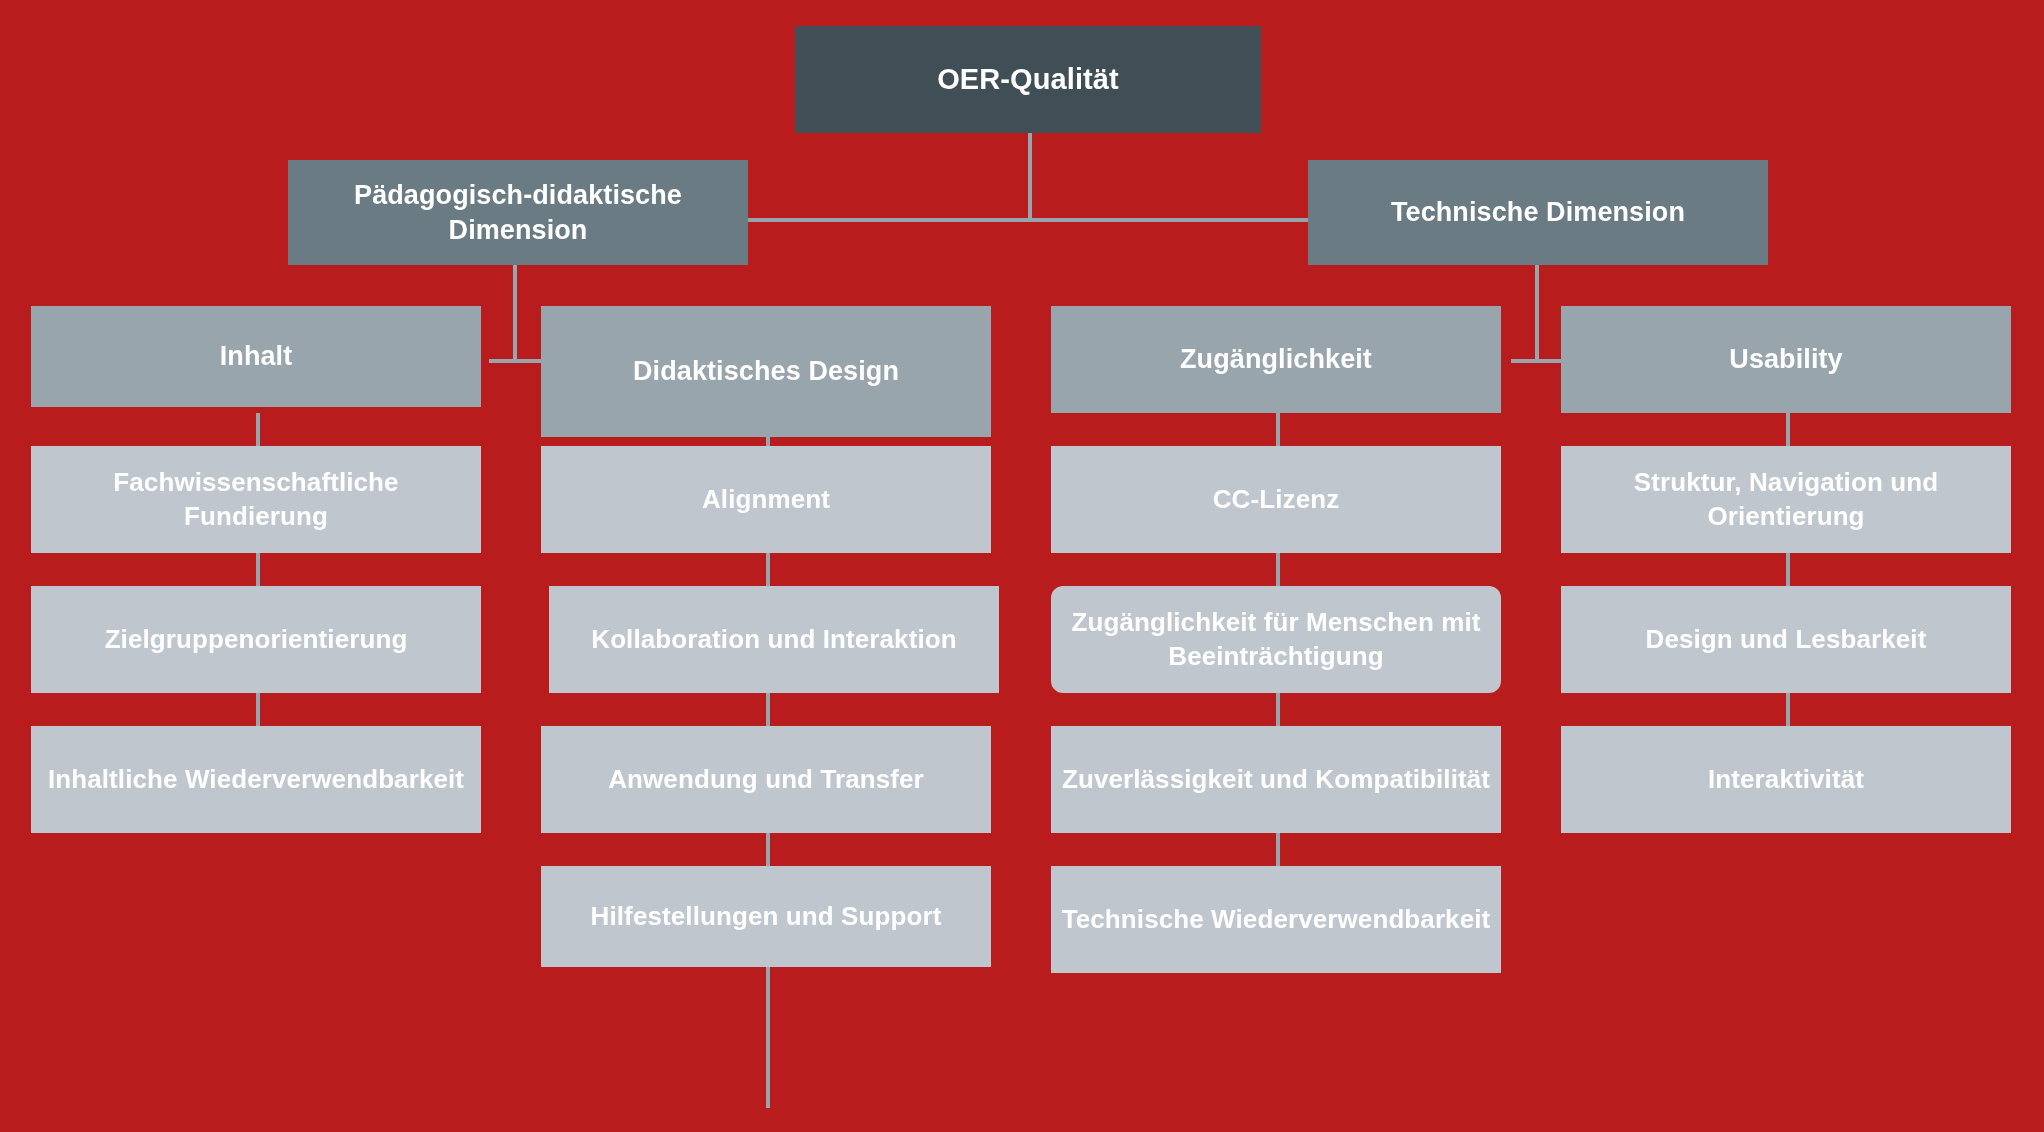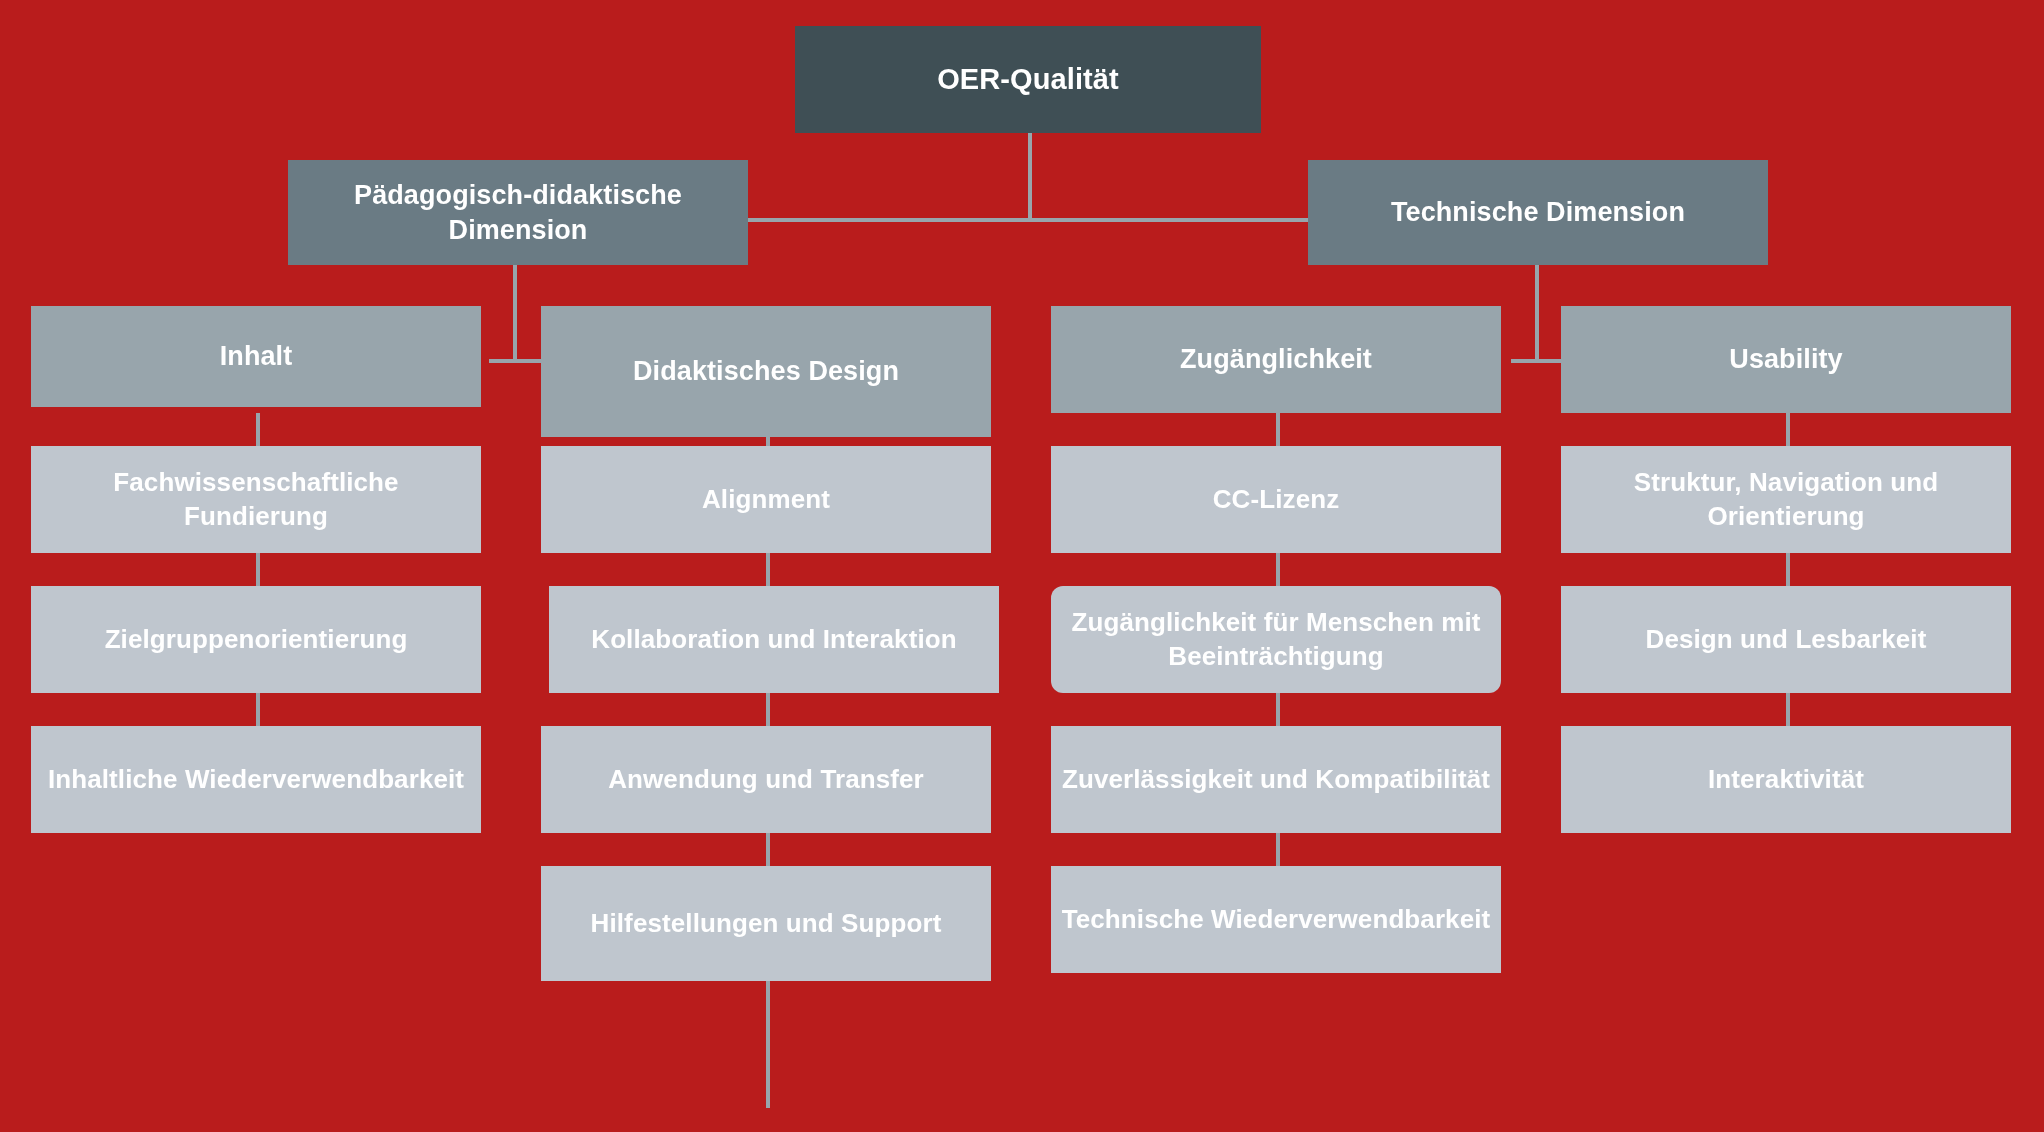--- a/index.html
+++ b/index.html
@@ -124,21 +124,21 @@
 
   <div class="node lvl-leaf" style="left:541px; top:446px; width:450px; height:107px;">
     <span class="label">Alignment</span>
   </div>
   <div class="node lvl-leaf" style="left:541px; top:586px; width:450px; height:107px;margin-left:8px;">
     <span class="label">Kollaboration und Interaktion</span>
   </div>
   <div class="node lvl-leaf" style="left:541px; top:726px; width:450px; height:107px;">
     <span class="label">Anwendung und Transfer</span>
   </div>
-  <div class="node lvl-leaf" style="left:541px; top:866px; width:450px; height:115px;">
+  <div class="node lvl-leaf" style="left:541px; top:866px; width:450px; height:101px;">
     <span class="label">Hilfestellungen und Support</span>
   </div>
 
   <div class="node lvl-leaf" style="left:1051px; top:446px; width:450px; height:107px;">
     <span class="label">CC-Lizenz</span>
   </div>
   <div class="node lvl-leaf" style="left:1051px; top:586px; width:450px; height:107px;border-radius:12px;">
     <span class="label">Zugänglichkeit für Menschen mit Beeinträchtigung</span>
   </div>
   <div class="node lvl-leaf" style="left:1051px; top:726px; width:450px; height:107px;">

